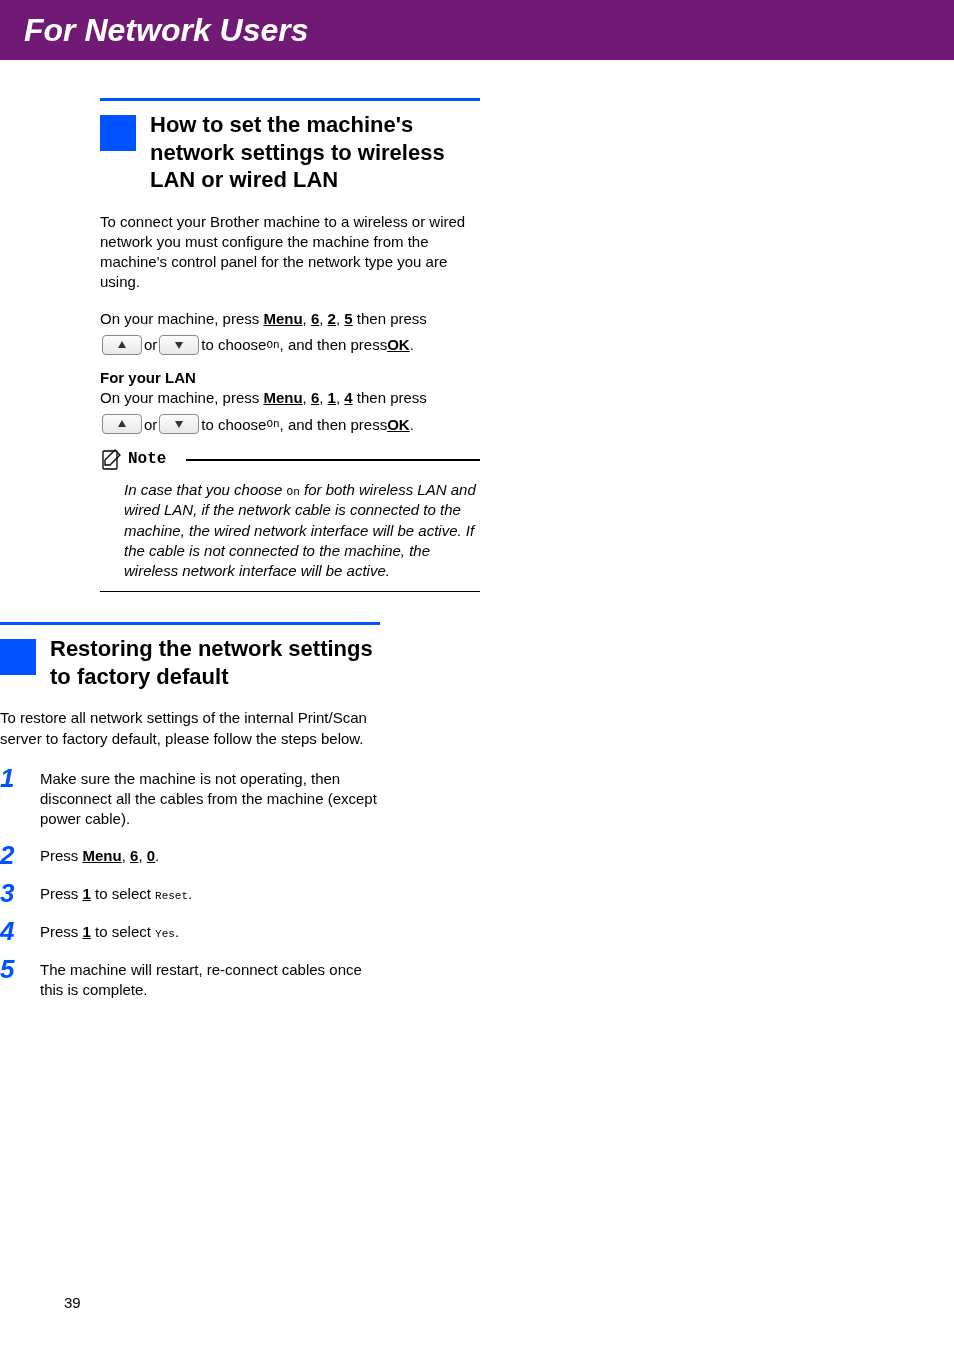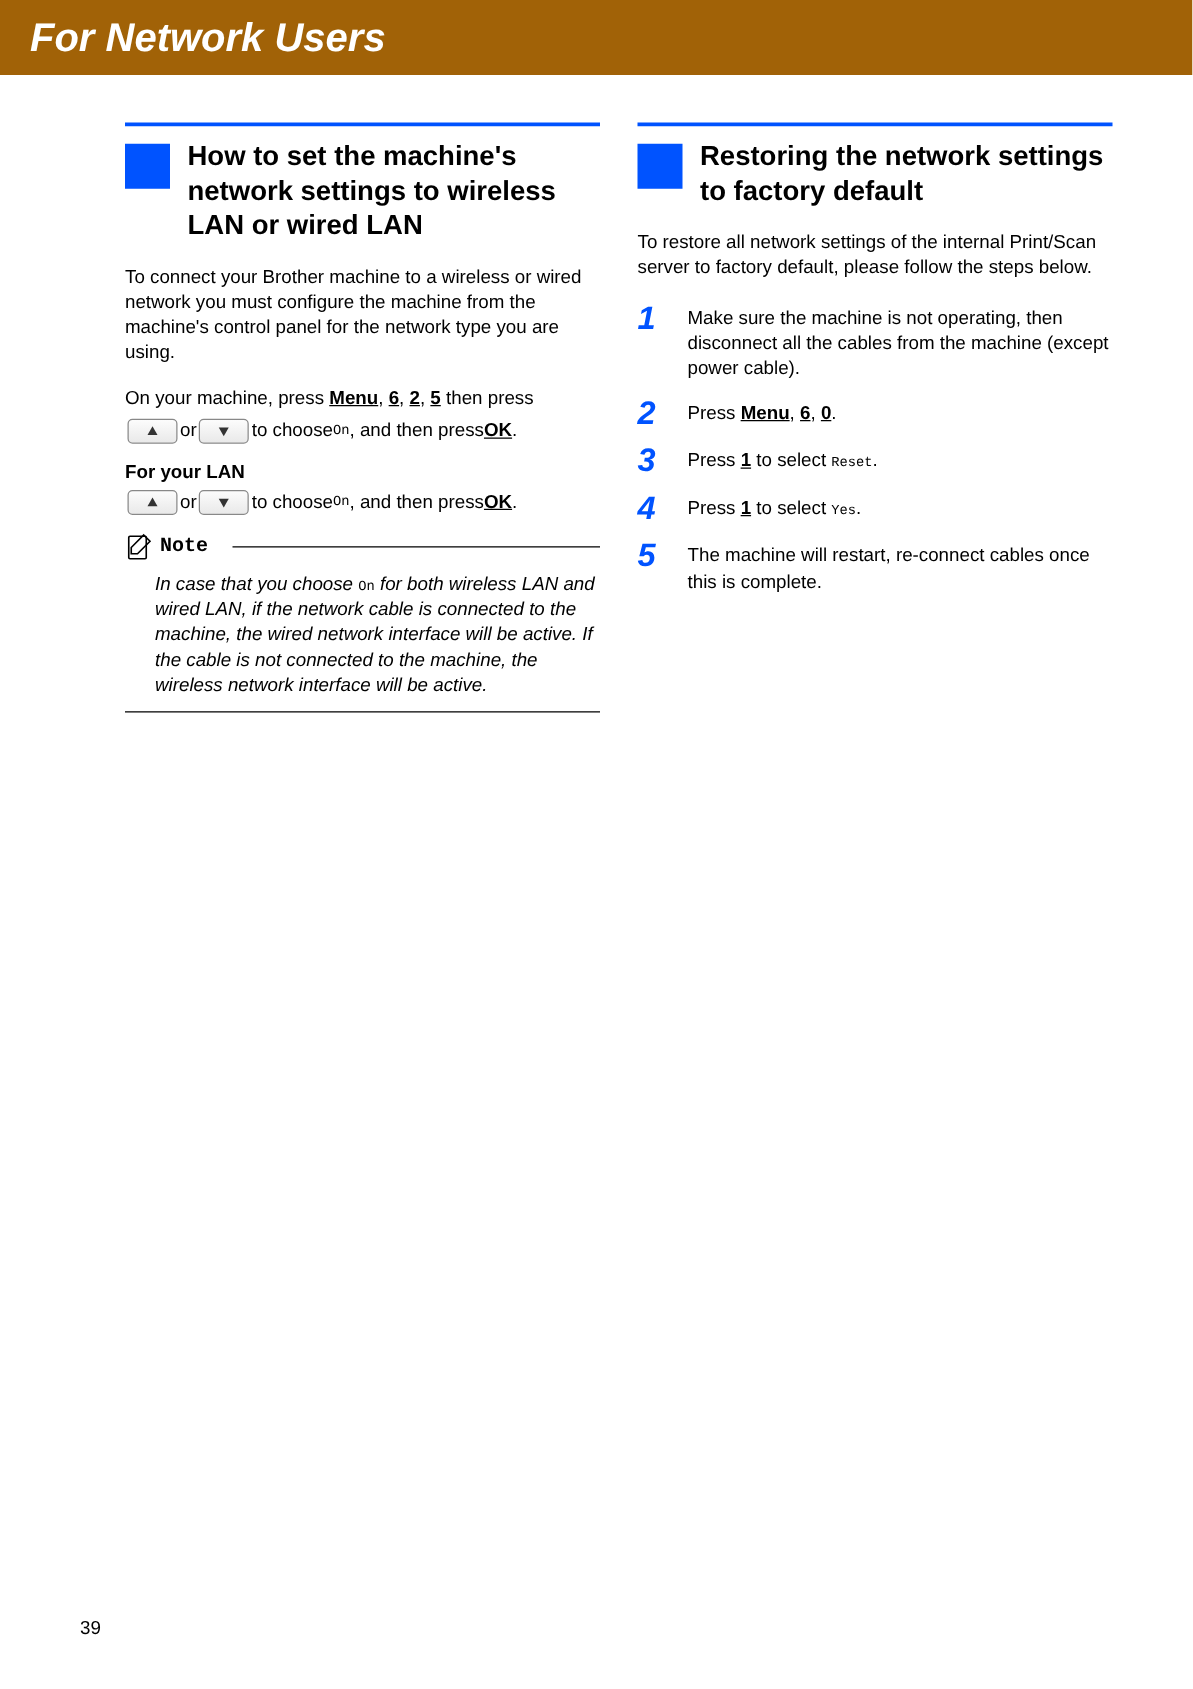--- a/index.html
+++ b/index.html
@@ -1,34 +1,35 @@
 <!DOCTYPE html>
 <html><head>
 <meta charset="utf-8">
 <style>
   * { box-sizing: border-box; margin: 0; padding: 0; }
   html, body { width: 954px; height: 1351px; background: #fff; font-family: Arial, Helvetica, sans-serif; color: #000; }
   .page { width: 954px; height: 1351px; position: relative; }
   .banner {
-    background: #a16207;
+    background: #701a75;
     height: 60px;
     padding: 5px 24px;
     display: flex;
     align-items: center;
   }
   .banner h1 {
     color: #fff;
     font-size: 32px;
     font-weight: bold;
     font-style: italic;
   }
   .content {
     display: flex;
     padding: 38px 0 0 0;
     gap: 30px;
+    flex-direction: column;
   }
   .col {
     width: 380px;
   }
   .col-left { margin-left: 100px; }
   .col-right { margin-left: 0; }
   .section-rule {
     height: 3px;
     background: #0053ff;
     margin-bottom: 10px;
@@ -190,20 +191,23 @@
             </svg>
         </span>
         <span> to choose </span>
           <span class="code">On</span>
           <span>, and then press </span>
           <b>OK</b>
           <span>.</span>
       </div>
 
       <div class="subhead">For your LAN</div>
+      <div class="instr">
+        <span>On your machine, press </span><b>Menu</b><span>, </span><b>6</b><span>, </span><b>1</b><span>, </span><b>4</b><span> then press</span>
+      </div>
       <div class="key-row">
         <span class="key-btn">
           <svg width="10" height="10" viewBox="0 0 10 10">
               <polygon points="5,1 9,8 1,8" fill="#333"></polygon>
             </svg>
         </span>
         <span> or </span>
         <span class="key-btn">
           <svg width="10" height="10" viewBox="0 0 10 10">
               <polygon points="1,2 9,2 5,9" fill="#333"></polygon>

